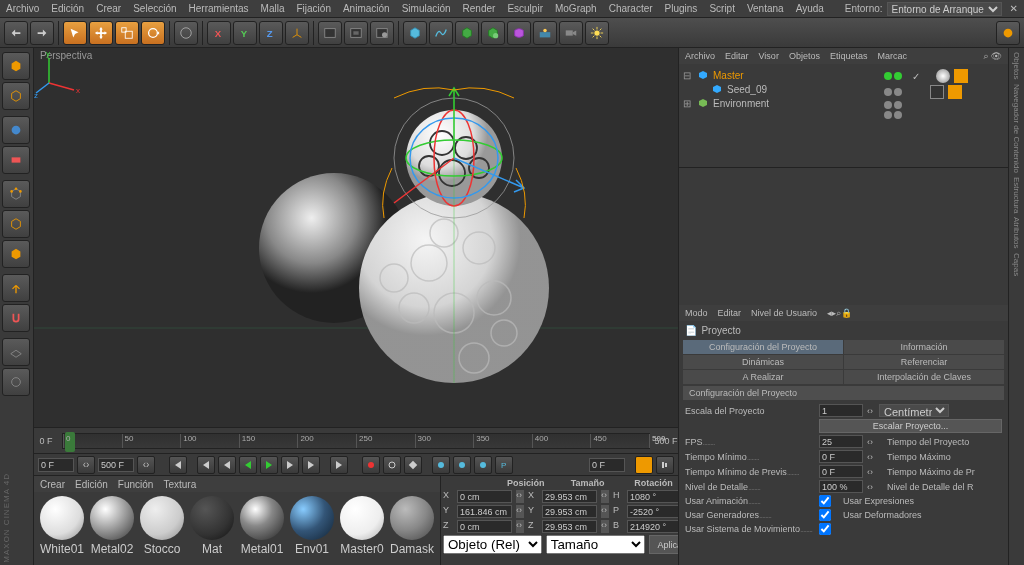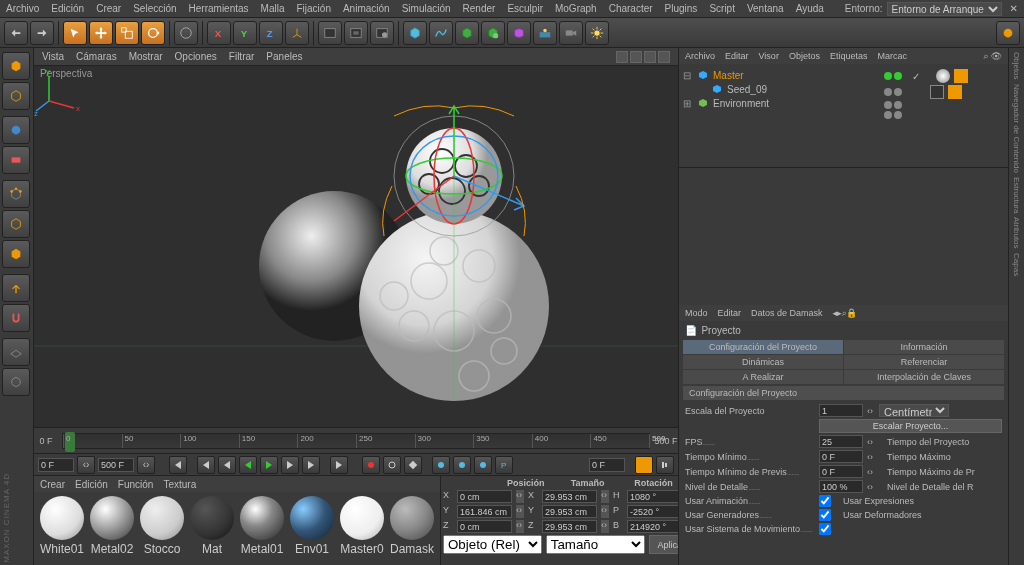--- a/index.html
+++ b/index.html
@@ -299,34 +299,20 @@
         </svg>
       </div>
     <div class="tbtn">
         <svg viewBox="0 0 16 16">
           <circle cx="8" cy="8" r="5" fill="none" stroke="#888"></circle>
         </svg>
       </div>
   </div>
 
   <div class="viewwrap">
-    <div class="viewmenu">
-    <span>Vista</span>
-        <span>Cámaras</span>
-        <span>Mostrar</span>
-        <span>Opciones</span>
-        <span>Filtrar</span>
-        <span>Paneles</span>
-        <div class="right">
-          <span class="vicon"></span>
-          <span class="vicon"></span>
-          <span class="vicon"></span>
-          <span class="vicon"></span>
-        </div>
-      </div>
     <div class="viewport">
       <span class="label">Perspectiva</span>
       <svg width="660" height="340" viewBox="0 0 660 340">
         <defs>
           <radialGradient id="sg" cx="35%" cy="30%">
               <stop offset="0%" stop-color="#eee"></stop>
               <stop offset="60%" stop-color="#888"></stop>
               <stop offset="100%" stop-color="#222"></stop>
             </radialGradient>
           <radialGradient id="wg" cx="35%" cy="25%">
@@ -654,21 +640,21 @@
               </div>
             </div>
         </div>
       </div>
     </div>
     <div class="midgap"></div>
     <div class="attrpanel">
       <div class="pm" id="attrmenu">
           <span>Modo</span>
           <span>Editar</span>
-          <span>Datos de Damask</span>
+          <span>Nivel de Usuario</span>
           <div class="ricons"><span>◂</span><span>▸</span><span>⌕</span><span>🔒</span></div>
         </div>
       <div class="attrtitle">
           <span style="color:#e90">📄</span>
           <span>Proyecto</span>
         </div>
       <div class="attrtabs" id="attrtabs">
           <div class="attrtab active">Configuración del Proyecto</div>
           <div class="attrtab">Información</div>
           <div class="attrtab">Dinámicas</div>

